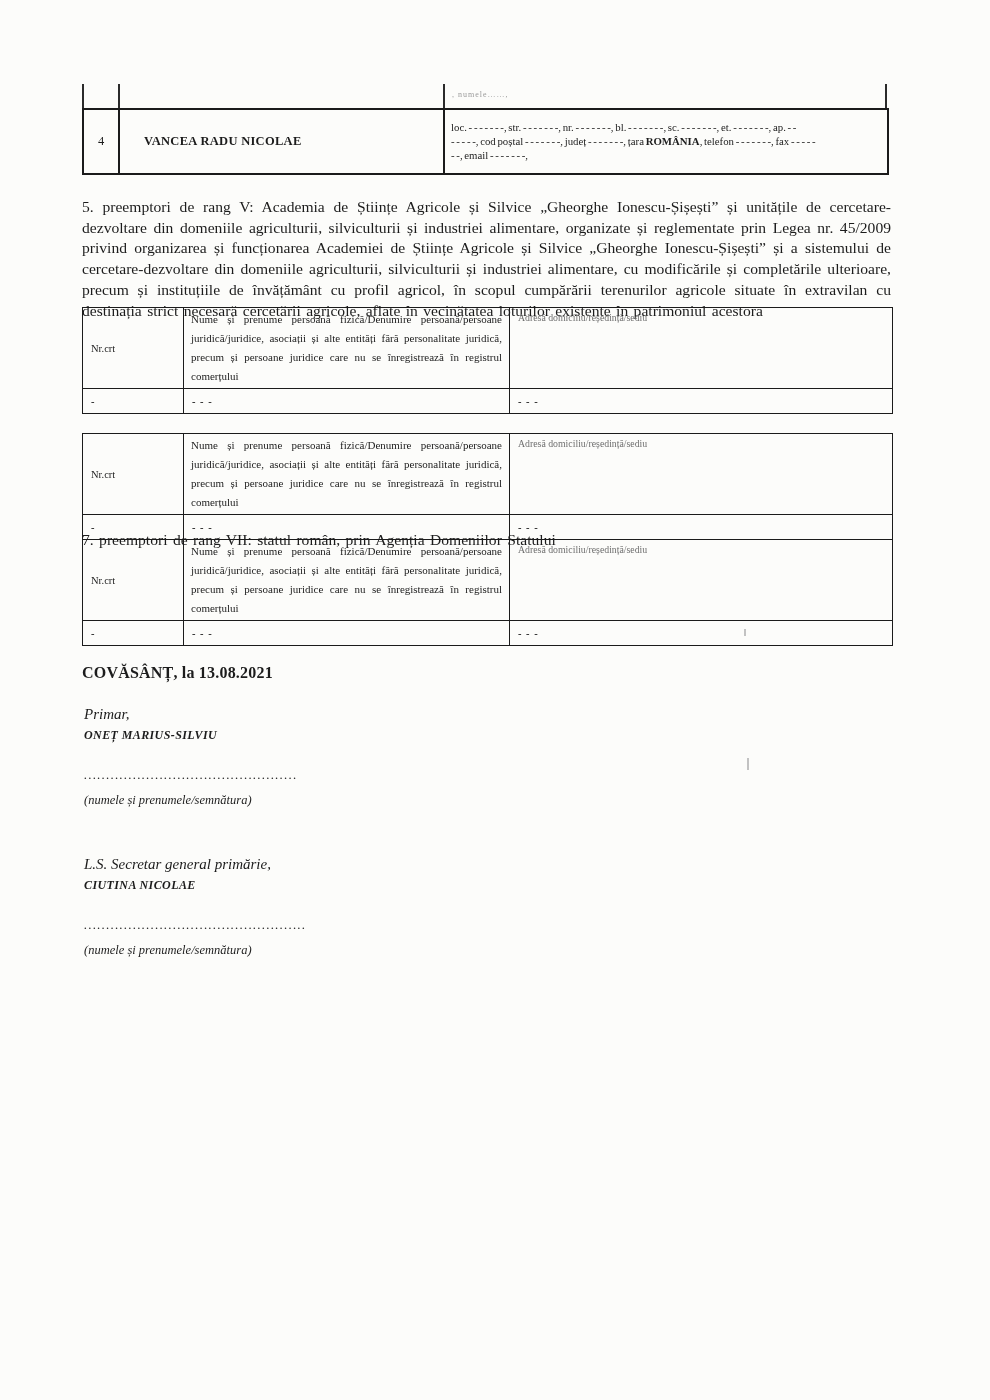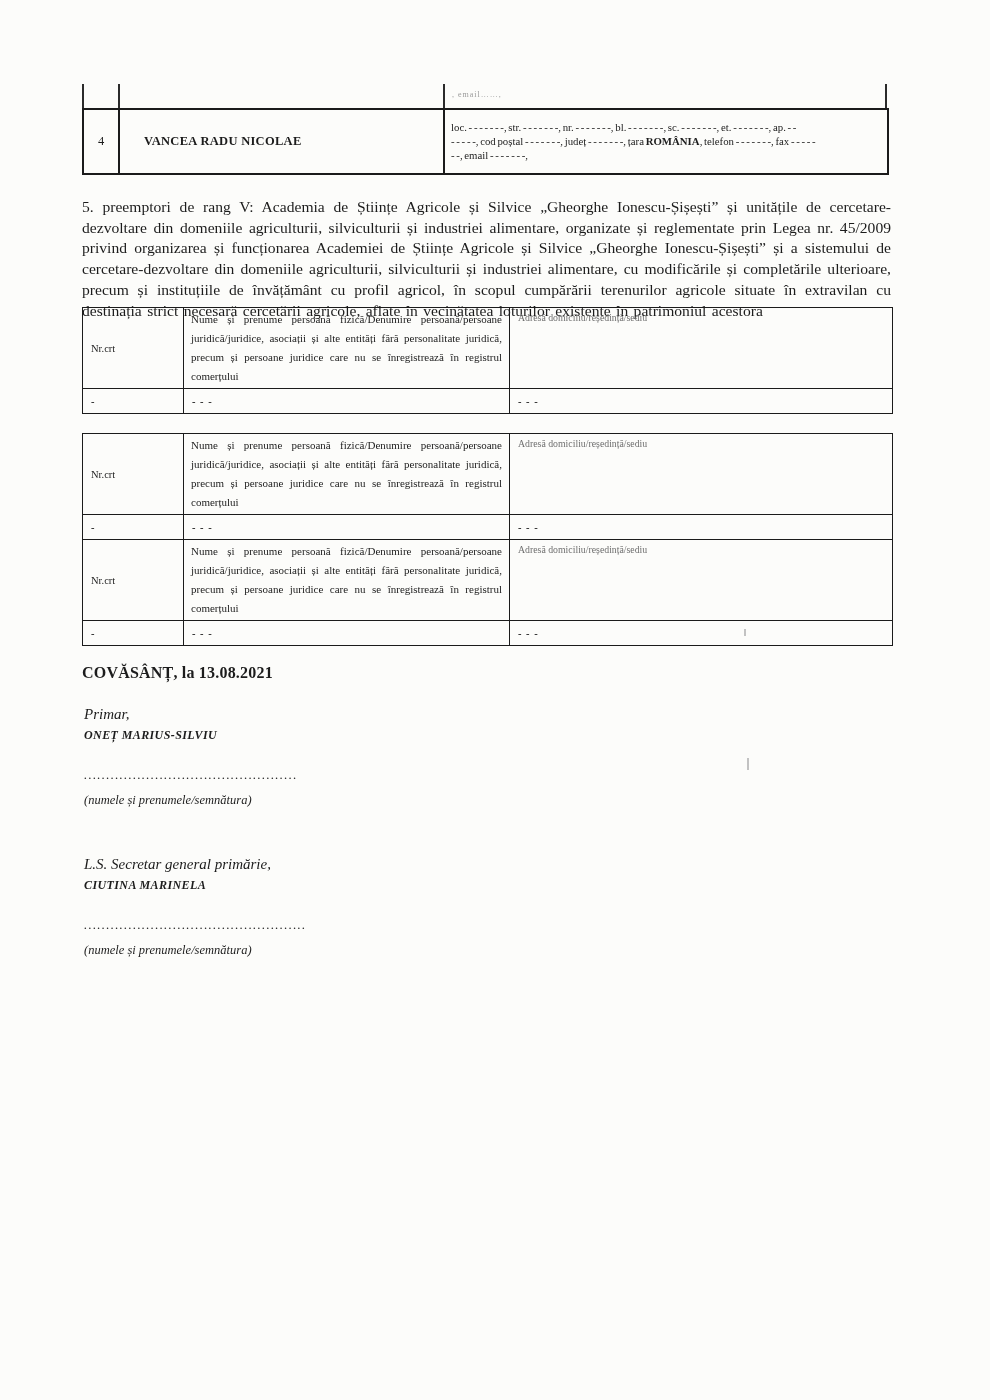--- a/index.html
+++ b/index.html
@@ -43,21 +43,21 @@
 </style>
 </head>
 <body>
 
 <div class="page">
 
   <div class="stub" style="left:82px"></div>
   <div class="stub" style="left:118px"></div>
   <div class="stub" style="left:443px"></div>
   <div class="stub" style="left:885px"></div>
-  <div class="top-fragment">, email……,</div>
+  <div class="top-fragment">, numele……,</div>
 
   <table class="top-table">
     <colgroup>
         <col style="width:36px">
         <col style="width:325px">
         <col style="width:444px">
       </colgroup>
     <tbody>
         <tr style="height:49px">
       <td class="cell-num">4</td>
@@ -107,20 +107,21 @@
       <td class="h-addr">Adresă domiciliu/reședință/sediu</td>
     </tr>
     <tr>
       <td class="d">-</td>
       <td class="d">- - -</td>
       <td class="d">- - -</td>
     </tr>
   </tbody>
     </table>
 
+  <p class="para" style="top:514px">7. preemptori de rang VII: statul român, prin Agenția Domeniilor Statului</p>
 
   <table class="ptable" style="top:539px">
     <colgroup>
         <col style="width:101px">
         <col style="width:326px">
         <col style="width:383px">
       </colgroup>
     <tbody>
         <tr>
       <td class="h-nr">Nr.crt</td>
@@ -139,21 +140,21 @@
 
   <div class="sig" style="top:706px">
     <div class="role">Primar,</div>
     <div class="name">ONEȚ MARIUS-SILVIU</div>
     <div class="dots">................................................</div>
     <div class="caption">(numele și prenumele/semnătura)</div>
   </div>
 
   <div class="sig" style="top:856px">
     <div class="role">L.S. Secretar general primărie,</div>
-    <div class="name">CIUTINA MARINELA</div>
+    <div class="name">CIUTINA NICOLAE</div>
     <div class="dots">..................................................</div>
     <div class="caption">(numele și prenumele/semnătura)</div>
   </div>
 
   <div class="speck" style="left:744px;top:629px;width:2px;height:7px"></div>
   <div class="speck" style="left:747px;top:758px;width:1.5px;height:12px"></div>
 
 </div>
 
 </body></html>

